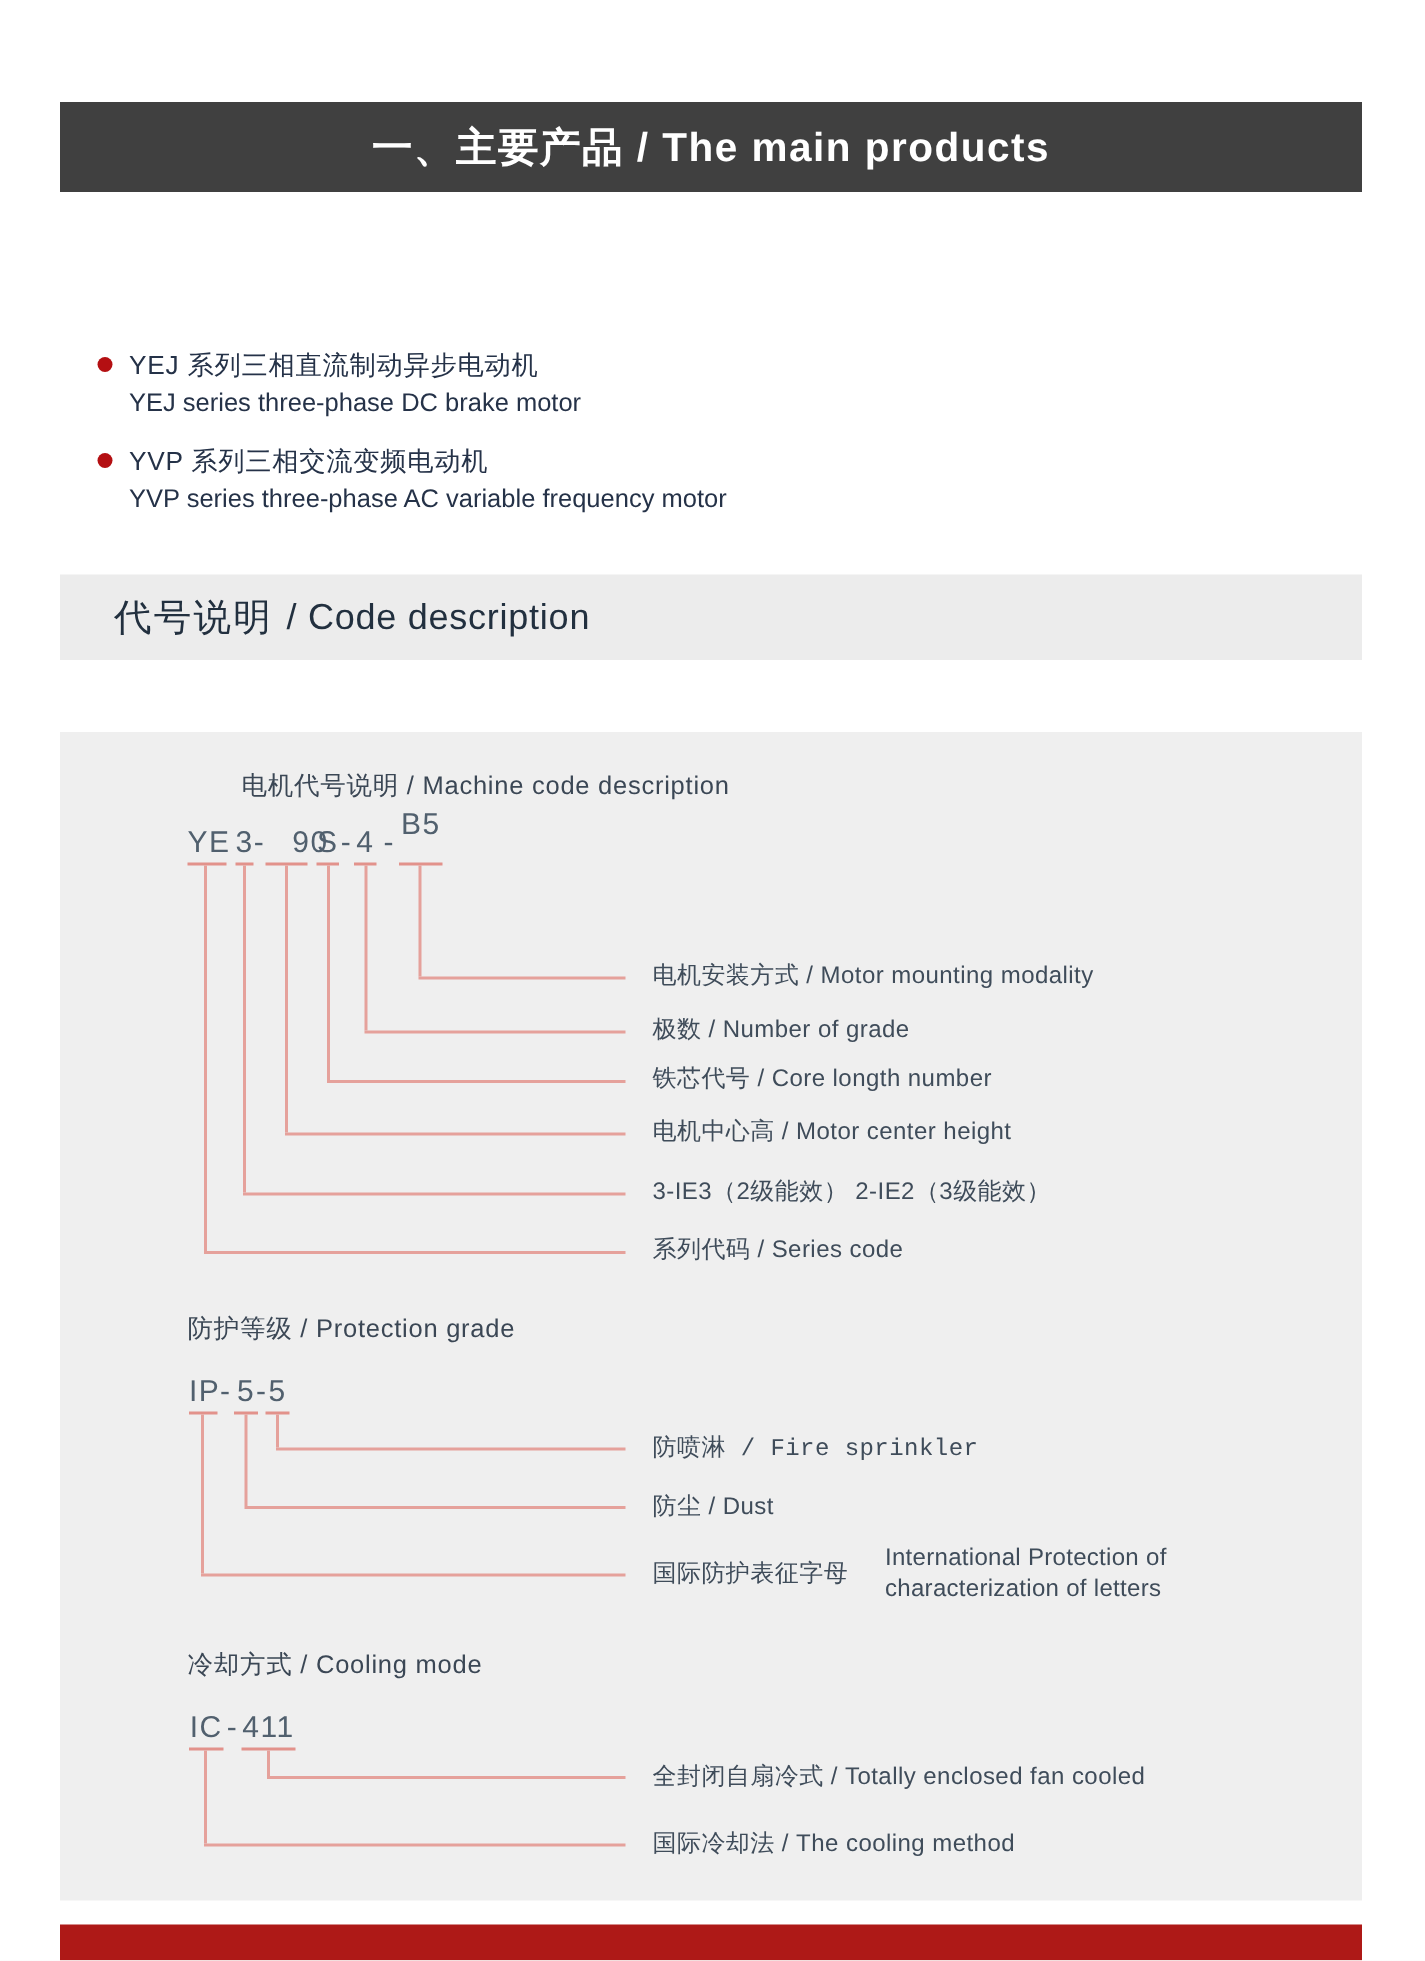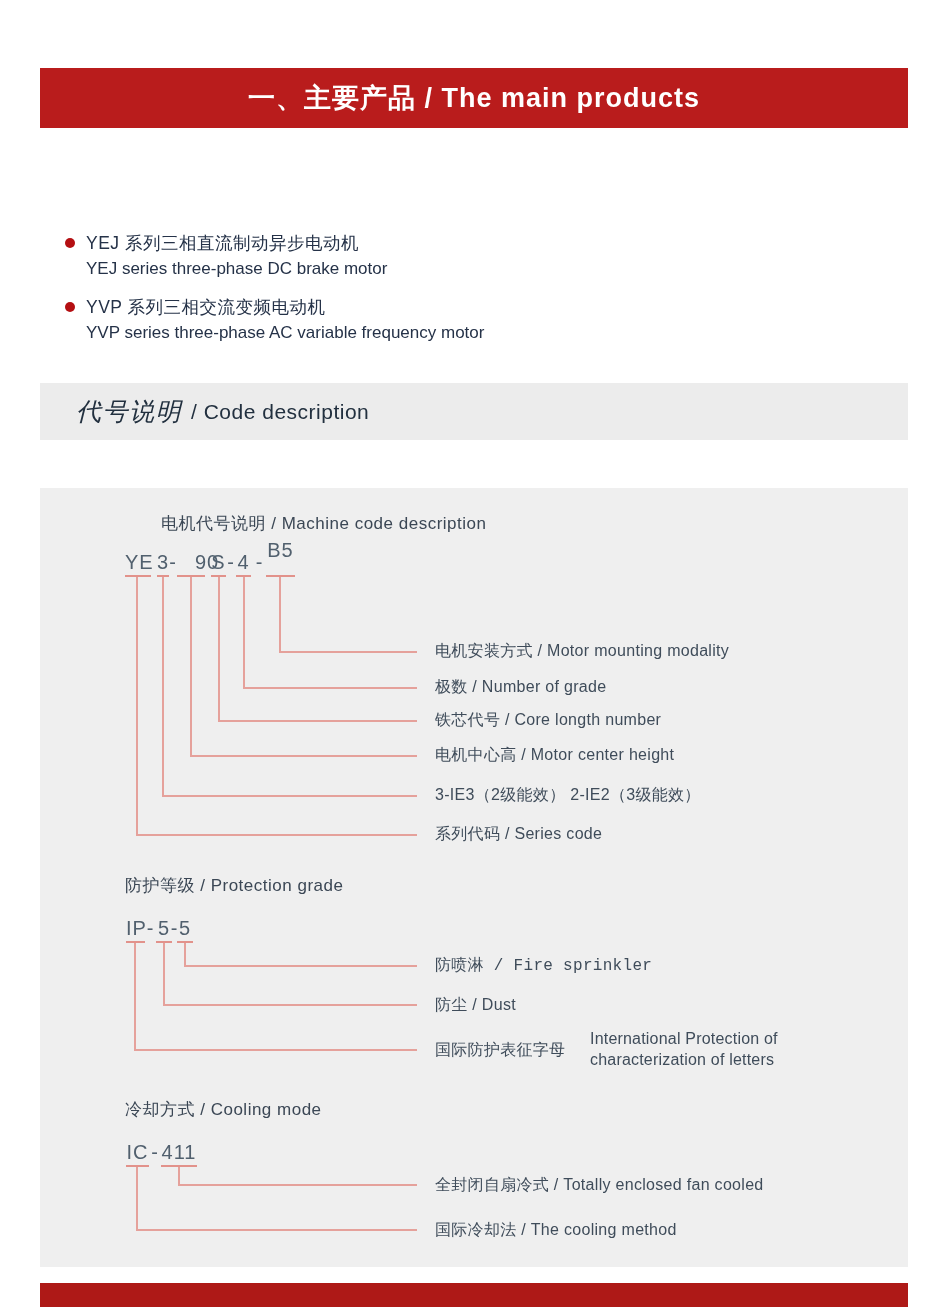--- a/index.html
+++ b/index.html
@@ -1,34 +1,34 @@
 <!DOCTYPE html>
 <html><head>
 <meta charset="utf-8">
 <style>
   html,body{margin:0;padding:0;background:#ffffff;}
   .page{position:relative;width:950px;height:1307px;background:#ffffff;overflow:hidden;
         font-family:"Liberation Sans","DejaVu Sans",sans-serif;}
 
   
-  .banner{position:absolute;left:40px;top:68px;width:868px;height:60px;background:#b91c1c;
+  .banner{position:absolute;left:40px;top:68px;width:868px;height:60px;background:#404040;
           display:flex;align-items:center;justify-content:center;}
   .banner span{color:#ffffff;font-size:27px;font-weight:bold;letter-spacing:1px;}
 
   
   .product{position:absolute;left:64px;width:720px;color:#253248;}
   .product .dot{position:absolute;left:1px;top:8px;width:10px;height:10px;border-radius:50%;background:#b40f12;}
   .product .zh{margin-left:22px;font-size:17.5px;line-height:26px;letter-spacing:0.5px;}
   .product .en{margin-left:22px;font-size:17px;line-height:26px;}
 
   
   .band{position:absolute;left:40px;top:383px;width:868px;height:57px;background:#ececec;
         display:flex;align-items:center;}
-  .band .zh{margin-left:36px;font-size:25px;color:#22303f;letter-spacing:1.5px;font-style:italic;}
-  .band .en{margin-left:9px;font-size:21px;color:#22303f;letter-spacing:0.5px;}
+  .band .zh{margin-left:36px;font-size:25px;color:#22303f;letter-spacing:1.5px;}
+  .band .en{margin-left:9px;font-size:24px;color:#22303f;letter-spacing:0.5px;}
 
   
   .panel{position:absolute;left:40px;top:488px;width:868px;height:779px;background:#efefef;}
   .ph{position:absolute;left:85px;font-size:17px;color:#3b4755;letter-spacing:0.5px;line-height:20px;}
   .codeseg{position:absolute;height:24px;line-height:24px;font-size:20px;color:#51606e;
            text-align:center;letter-spacing:1px;}
   .useg{position:absolute;height:2px;background:#e2928b;}
   .vline{position:absolute;width:2px;background:#e5a19b;}
   .hline{position:absolute;height:2px;background:#e5a19b;}
   .lbl{position:absolute;left:395px;font-size:16px;color:#3f4c5a;line-height:22px;letter-spacing:0.3px;white-space:nowrap;}

